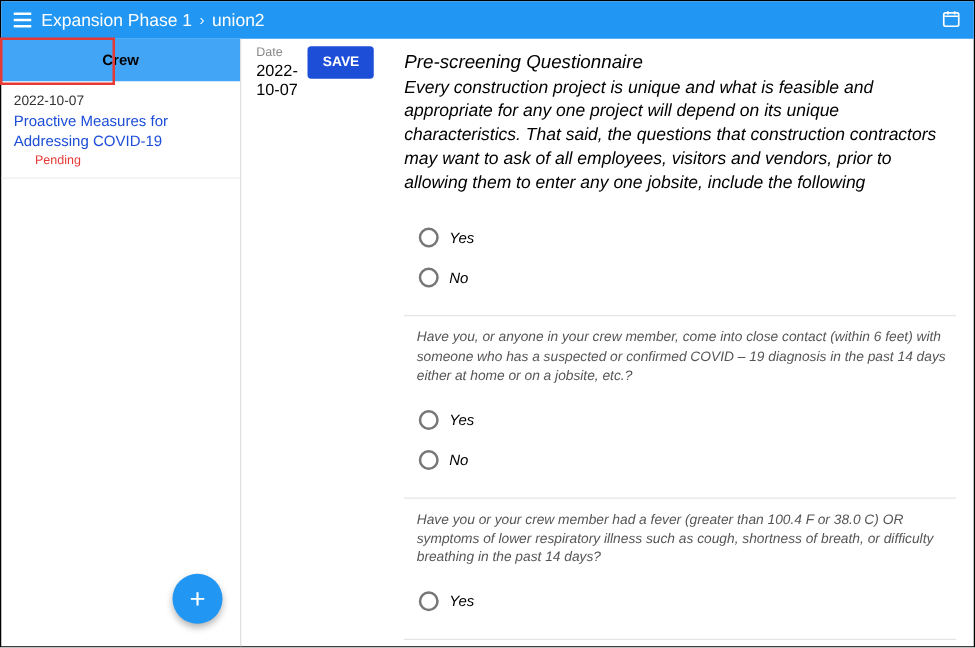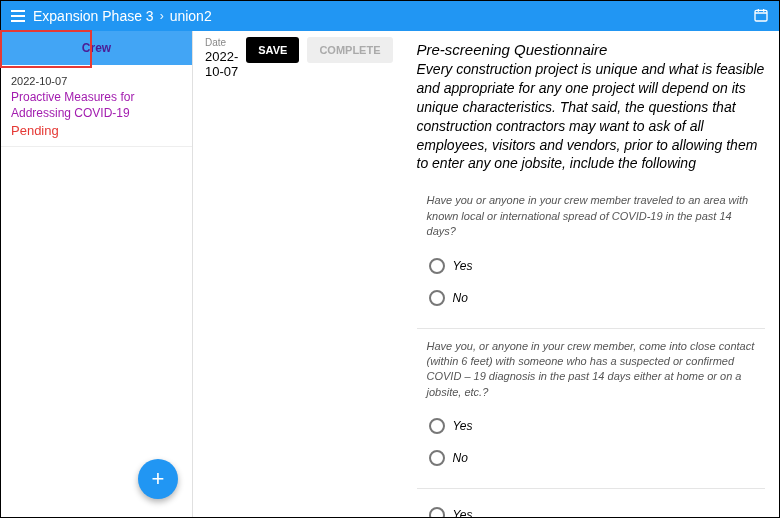--- a/index.html
+++ b/index.html
@@ -9,36 +9,36 @@
   .menu-icon { display: flex; flex-direction: column; gap: 3px; margin-right: 8px; cursor: pointer; }
   .menu-icon span { width: 14px; height: 2px; background: #fff; }
   .breadcrumb { display: flex; align-items: center; gap: 6px; font-weight: 500; }
   .breadcrumb .chev { font-size: 12px; opacity: .9; }
   .spacer { flex: 1; }
   .daterange { font-weight: 500; font-size: 14px; }
   .cal-icon { margin-left: 8px; display: inline-block; }
   .body { display: flex; flex: 1; min-height: 0; }
   .sidebar { width: 192px; border-right: 1px solid #e0e0e0; display: flex; flex-direction: column; position: relative; }
   .tabs { display: flex; height: 34px; }
-  .tab { flex: 1; display: flex; align-items: center; justify-content: center; font-size: 12px; background: #2196F3; color: #4c1d95; cursor: pointer; }
+  .tab { flex: 1; display: flex; align-items: center; justify-content: center; font-size: 12px; background: #2196F3; color: #000000; cursor: pointer; }
   .tab.active { background: #42A5F5; font-weight: 600; }
   .tab-highlight { position: absolute; border: 2px solid #E53935; top: -1px; left: -1px; width: 92px; height: 38px; pointer-events: none; }
   .side-item { padding: 10px 10px 8px; border-bottom: 1px solid #eee; }
   .side-date { font-size: 11px; color: #333; }
-  .side-title { color: #a21caf; font-size: 12px; line-height: 1.35; margin-top: 2px; cursor: pointer; }
-  .side-status { color: #E53935; font-size: 13px; margin-top: 2px; }
+  .side-title { color: #1d4ed8; font-size: 12px; line-height: 1.35; margin-top: 2px; cursor: pointer; }
+  .side-status { color: #E53935; font-size: 10px; margin-top: 2px; margin-left: 17px; }
   .fab { position: absolute; bottom: 18px; right: 14px; width: 40px; height: 40px; border-radius: 50%; background: #2196F3; color: #fff; display: flex; align-items: center; justify-content: center; font-size: 22px; box-shadow: 0 3px 6px rgba(0,0,0,.3); cursor: pointer; }
   .main { flex: 1; display: flex; min-width: 0; }
   .main-head { display: flex; align-items: flex-start; padding: 6px 12px 0 12px; }
   .date-block { display: flex; flex-direction: column; }
   .date-label { font-size: 10px; color: #888; }
   .date-value { font-size: 13px; padding-top: 1px; }
   .head-spacer { flex: 1; }
   .btn { height: 26px; padding: 0 12px; border-radius: 3px; font-size: 11px; font-weight: 600; border: none; cursor: pointer; margin-left: 8px; }
-  .btn-save { background: #000000; color: #fff; }
+  .btn-save { background: #1d4ed8; color: #fff; }
   .btn-complete { background: #eee; color: #aaa; cursor: default; }
   .content { padding: 10px 14px 0 12px; overflow: hidden; font-style: italic; }
   .q-title { font-size: 15px; margin-bottom: 2px; }
   .q-desc { font-size: 14px; line-height: 1.35; }
   .questions { margin-top: 10px; }
   .question { border-bottom: 1px solid #e5e5e5; padding: 10px 4px 14px 10px; }
   .q-text { font-size: 11px; color: #555; line-height: 1.4; margin-bottom: 10px; }
   .opt { display: flex; align-items: center; gap: 8px; padding: 8px 2px; }
   .radio { width: 16px; height: 16px; border: 2px solid #777; border-radius: 50%; cursor: pointer; }
   .opt-label { font-size: 12px; }
@@ -47,21 +47,21 @@
 <body>
 <div class="frame">
 
   <div class="topbar">
     <div class="menu-icon">
         <span></span>
         <span></span>
         <span></span>
       </div>
     <div class="breadcrumb">
-      <span>Expansion Phase 3</span>
+      <span>Expansion Phase 1</span>
       <span class="chev">›</span>
       <span>union2</span>
     </div>
     <div class="spacer"></div>
     <span class="cal-icon">
       <svg width="16" height="16" viewBox="0 0 24 24" fill="none" stroke="#fff" stroke-width="2">
           <rect x="3" y="5" width="18" height="16" rx="2"></rect>
           <path d="M3 9h18M8 3v4M16 3v4"></path>
         </svg>
     </span>
@@ -82,30 +82,28 @@
     </div>
 
     <div class="main">
       <div class="main-head">
         <div class="date-block">
           <span class="date-label">Date</span>
           <span class="date-value">2022-10-07</span>
         </div>
         <div class="head-spacer"></div>
         <button class="btn btn-save">SAVE</button>
-        <button class="btn btn-complete">COMPLETE</button>
       </div>
 
       <div class="content">
         <div class="q-title">Pre-screening Questionnaire</div>
         <div class="q-desc">Every construction project is unique and what is feasible and appropriate for any one project will depend on its unique characteristics. That said, the questions that construction contractors may want to ask of all employees, visitors and vendors, prior to allowing them to enter any one jobsite, include the following</div>
 
         <div class="questions">
           <div class="question">
-            <div class="q-text">Have you or anyone in your crew member traveled to an area with known local or international spread of COVID-19 in the past 14 days?</div>
             <div class="opt">
                 <span class="radio"></span>
                 <span class="opt-label">Yes</span>
               </div>
             <div class="opt">
                 <span class="radio"></span>
                 <span class="opt-label">No</span>
               </div>
           </div>
           <div class="question">
@@ -113,20 +111,21 @@
             <div class="opt">
                 <span class="radio"></span>
                 <span class="opt-label">Yes</span>
               </div>
             <div class="opt">
                 <span class="radio"></span>
                 <span class="opt-label">No</span>
               </div>
           </div>
           <div class="question">
+            <div class="q-text">Have you or your crew member had a fever (greater than 100.4 F or 38.0 C) OR symptoms of lower respiratory illness such as cough, shortness of breath, or difficulty breathing in the past 14 days?</div>
             <div class="opt">
                 <span class="radio"></span>
                 <span class="opt-label">Yes</span>
               </div>
 
           </div>
         </div>
       </div>
     </div>
   </div>

